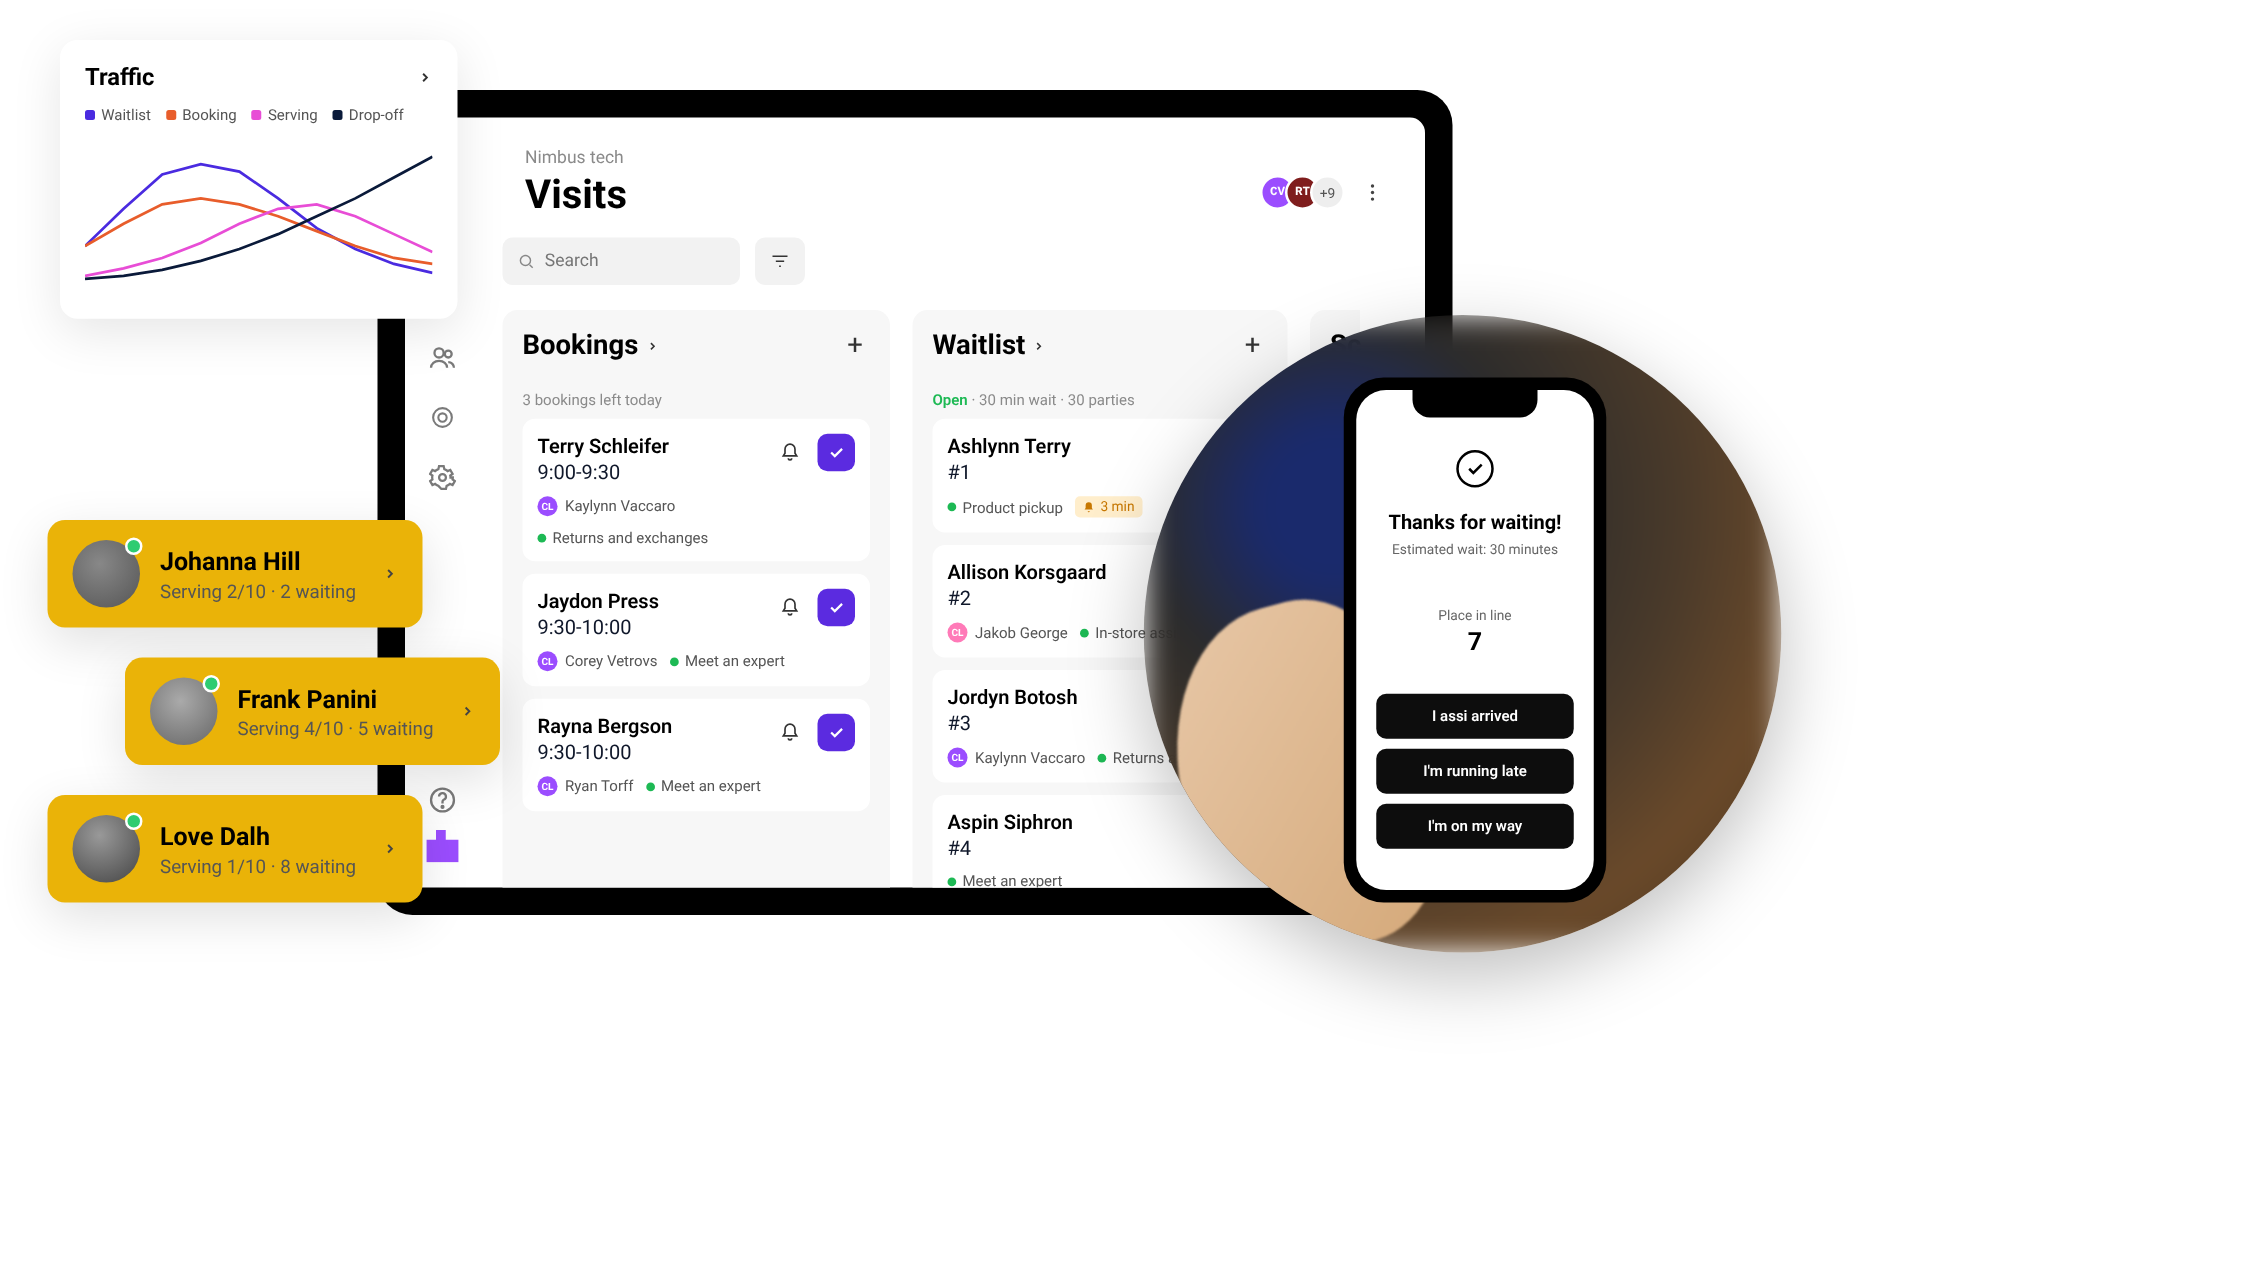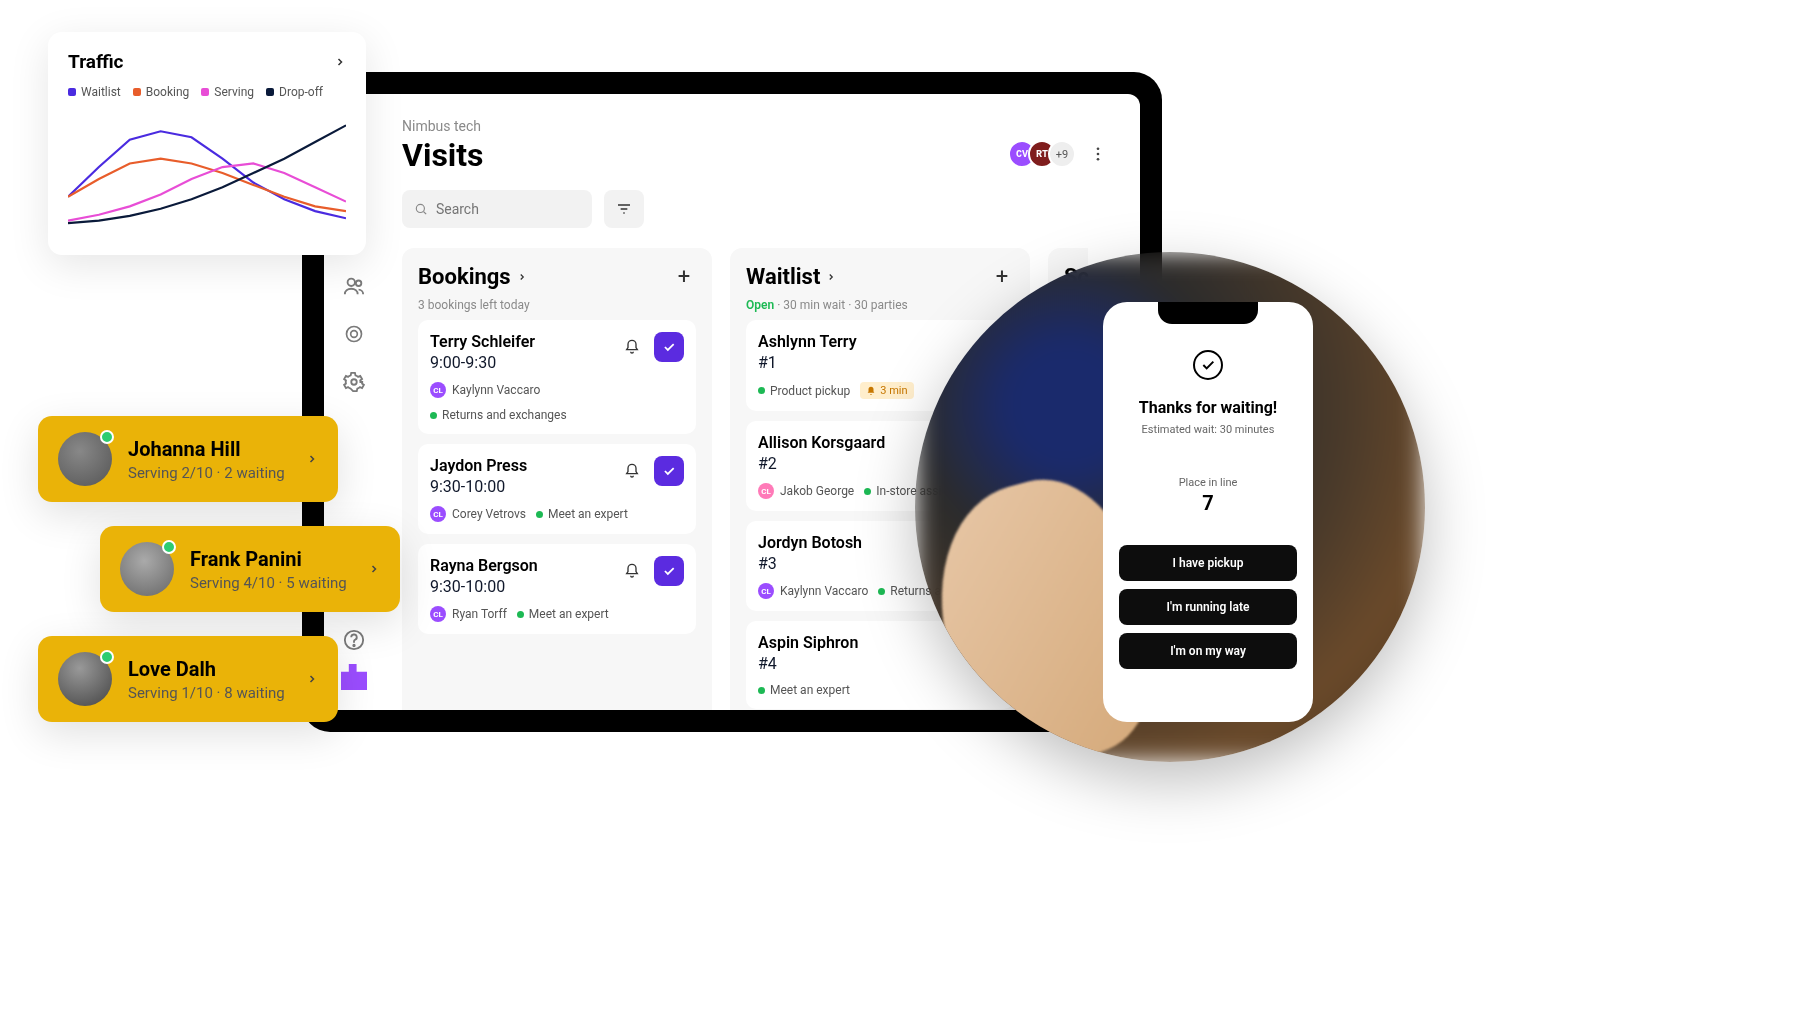--- a/index.html
+++ b/index.html
@@ -9,39 +9,39 @@
 .tablet { position: absolute; left: 302px; top: 72px; width: 860px; height: 660px; background: #000; border-radius: 28px; padding: 22px; }
 .tablet-screen { background: #fff; width: 100%; height: 100%; border-radius: 12px; padding: 24px 28px; overflow: hidden; position: relative; }
 
 
 .sidebar { position: absolute; left: 0; top: 0; width: 60px; height: 100%; display: flex; flex-direction: column; align-items: center; gap: 24px; padding-top: 180px; }
 .sidebar-icon { width: 24px; height: 24px; color: #7a7a7a; display:flex; align-items:center; justify-content:center;}
 .sidebar-bottom { position: absolute; bottom: 20px; left: 0; width: 60px; display:flex; flex-direction:column; align-items:center; gap:12px;}
 .sidebar-logo { width:26px; height:26px; background:#9b4dff; border-radius:4px 4px 0 0; clip-path: polygon(0 30%, 30% 30%, 30% 0, 60% 0, 60% 30%, 100% 30%, 100% 100%, 0 100%);}
 
 
-.app-header { margin-left: 50px; }
+.app-header { margin-left: 68px; }
 .org { color: #8a8a8a; font-size: 14px; }
 .page-title { font-size: 32px; font-weight: 700; margin-top: 2px; }
 .header-row { display:flex; align-items:center; justify-content:space-between;gap:45px; }
 .avatars { display:flex; align-items:center; }
 .avatar-chip { width:28px; height:28px; border-radius:50%; display:flex; align-items:center; justify-content:center; font-size:10px; font-weight:600; color:#fff; margin-left:-8px; border:2px solid #fff;font-family:Liberation Mono, monospace;}
 .avatar-count { width:28px; height:28px; border-radius:50%; background:#eee; color:#555; font-size:11px; display:flex; align-items:center; justify-content:center; margin-left:-8px; border:2px solid #fff;}
 .more-btn { width:28px; height:28px; display:flex; align-items:center; justify-content:center; color:#444; margin-left:8px; cursor:pointer;}
 
 
 .search-row { display:flex; gap:12px; margin-left:50px; margin-top:16px; }
 .search { flex:0 0 190px; background:#f2f2f2; border-radius:8px; display:flex; align-items:center; padding:0 12px; height:38px; color:#888;}
 .search input { border:none; background:transparent; outline:none; font-size:14px; margin-left:8px; width:100%; color:#333;}
 .filter-btn { width:40px; height:38px; background:#f2f2f2; border-radius:8px; display:flex; align-items:center; justify-content:center; cursor:pointer;}
 
 
 .columns { display:flex; gap:18px; margin-left:50px; margin-top:20px; }
 .col { background:#f7f7f7; border-radius:12px; padding:16px; width:310px; min-height:430px;}
-.col-header { display:flex; align-items:center; justify-content:space-between; margin-bottom:9px;}
+.col-header { display:flex; align-items:center; justify-content:space-between; margin-bottom:24px;}
 .col-title { font-size:22px; font-weight:700; display:flex; align-items:center; gap:6px;}
 .col-sub { font-size:12px; color:#8a8a8a; margin-bottom:8px;}
 .col-sub .open { color:#1db954; font-weight:600;}
 .add-btn { font-size:22px; color:#333; cursor:pointer; width:24px; height:24px; display:flex; align-items:center; justify-content:center;}
 
 .card { background:#fff; border-radius:10px; padding:12px; margin-bottom:10px; }
 .card-top { display:flex; align-items:flex-start; justify-content:space-between;}
 .card-name { font-weight:600; font-size:16px;}
 .card-time { font-size:16px; color:#0f172a; margin-top:2px;}
 .card-actions { display:flex; gap:8px; align-items:center;}
@@ -71,21 +71,21 @@
 .staff-avatar { width:54px; height:54px; border-radius:50%; background:#ccc; position:relative; background-size:cover; background-position:center;}
 .presence { position:absolute; top:-2px; right:-2px; width:14px; height:14px; border-radius:50%; background:#2ecc71; border:2px solid #fff;}
 .staff-info .name { font-weight:700; font-size:20px;}
 .staff-info .sub { font-size:15px; color:#555; margin-top:3px;}
 .staff-chevron { margin-left:auto; color:#444;}
 
 
 .phone-wrap { position:absolute; left:915px; top:252px; width:510px; height:510px; border-radius:50%; overflow:hidden; box-shadow:0 20px 60px rgba(0,0,0,0.25);}
 .phone-bg { position:absolute; inset:0; background: radial-gradient(circle at 30% 30%, #1a2a6c 0%, #1a2a6c 12%, #2b2b2b 30%, #4a3a2a 55%, #6b4a2a 75%, #3a2a1a 100%); filter:blur(12px);}
 .hand { position:absolute; left:30px; top:230px; width:200px; height:280px; background: linear-gradient(135deg,#e8c8a8,#d4a878); border-radius:50% 40% 40% 50%; transform:rotate(-15deg); filter:blur(1px);}
-.phone { position:absolute; left:160px; top:50px; width:210px; height:420px; background:#000; border-radius:32px; padding:0;margin-left:28px;}
+.phone { position:absolute; left:160px; top:50px; width:210px; height:420px; background:#000; border-radius:32px; padding:10px;}
 .phone-screen { background:#fff; width:100%; height:100%; border-radius:24px; padding:28px 16px 16px 16px; display:flex; flex-direction:column; align-items:center; position:relative;}
 .notch { position:absolute; top:0; left:50%; transform:translateX(-50%); width:100px; height:22px; background:#000; border-radius:0 0 14px 14px;}
 .phone-check { width:30px; height:30px; border:2.5px solid #000; border-radius:50%; display:flex; align-items:center; justify-content:center; margin-top:20px;}
 .phone-title { font-weight:700; font-size:16px; margin-top:18px;}
 .phone-sub { font-size:11px; color:#666; margin-top:6px;}
 .phone-place-label { font-size:11px; color:#666; margin-top:40px;}
 .phone-place { font-size:20px; font-weight:700; margin-top:2px;}
 .phone-btns { width:100%; margin-top:30px; display:flex; flex-direction:column; gap:8px;}
 .phone-btn { background:#0d0d0d; color:#fff; font-size:12px; font-weight:600; text-align:center; padding:11px 0; border-radius:8px; cursor:pointer;}
 
@@ -486,19 +486,19 @@
       <div class="phone-check">
         <svg width="16" height="16" viewBox="0 0 24 24" fill="none" stroke="#000" stroke-width="3">
             <path d="m5 12 5 5L20 7"></path>
           </svg>
       </div>
       <div class="phone-title">Thanks for waiting!</div>
       <div class="phone-sub">Estimated wait: 30 minutes</div>
       <div class="phone-place-label">Place in line</div>
       <div class="phone-place">7</div>
       <div class="phone-btns">
-        <div class="phone-btn">I have pickup</div>
+        <div class="phone-btn">I assi arrived</div>
         <div class="phone-btn">I'm running late</div>
         <div class="phone-btn">I'm on my way</div>
       </div>
     </div>
   </div>
 </div>
 
 </body></html>

